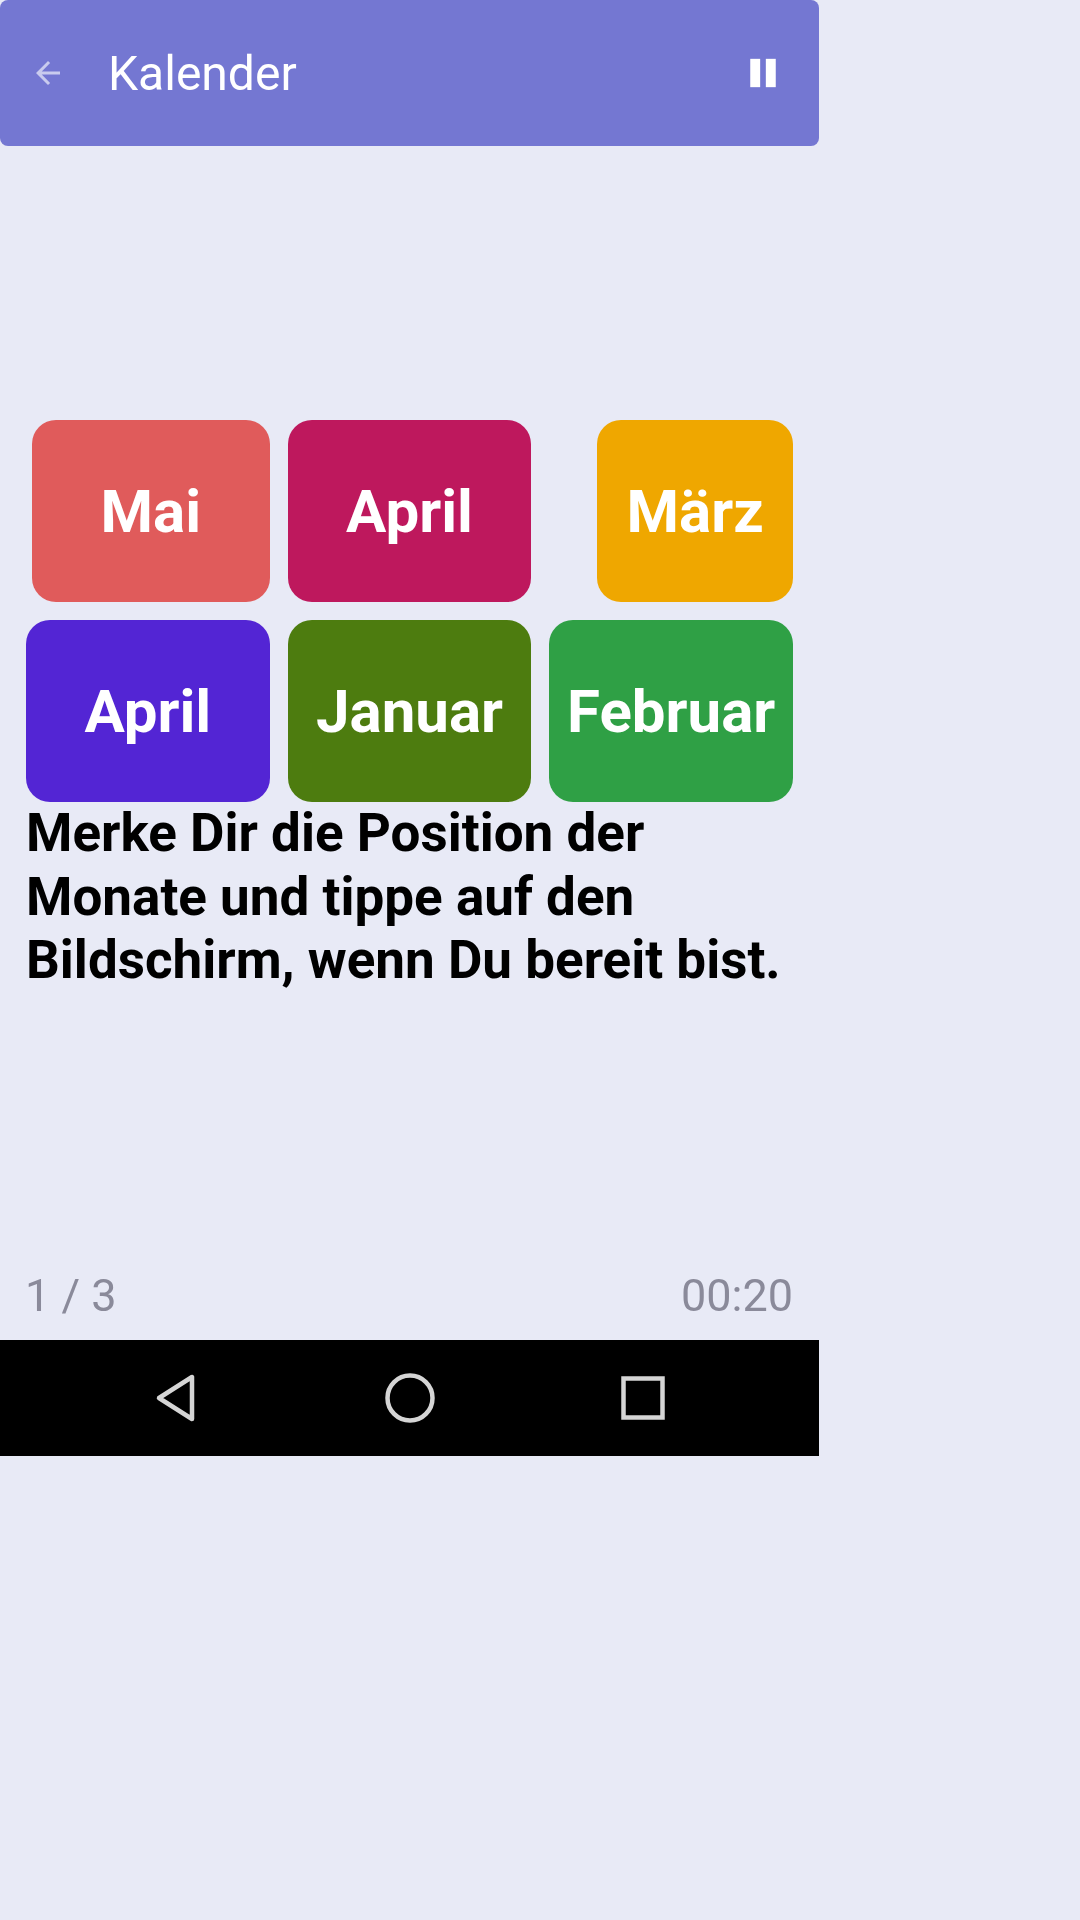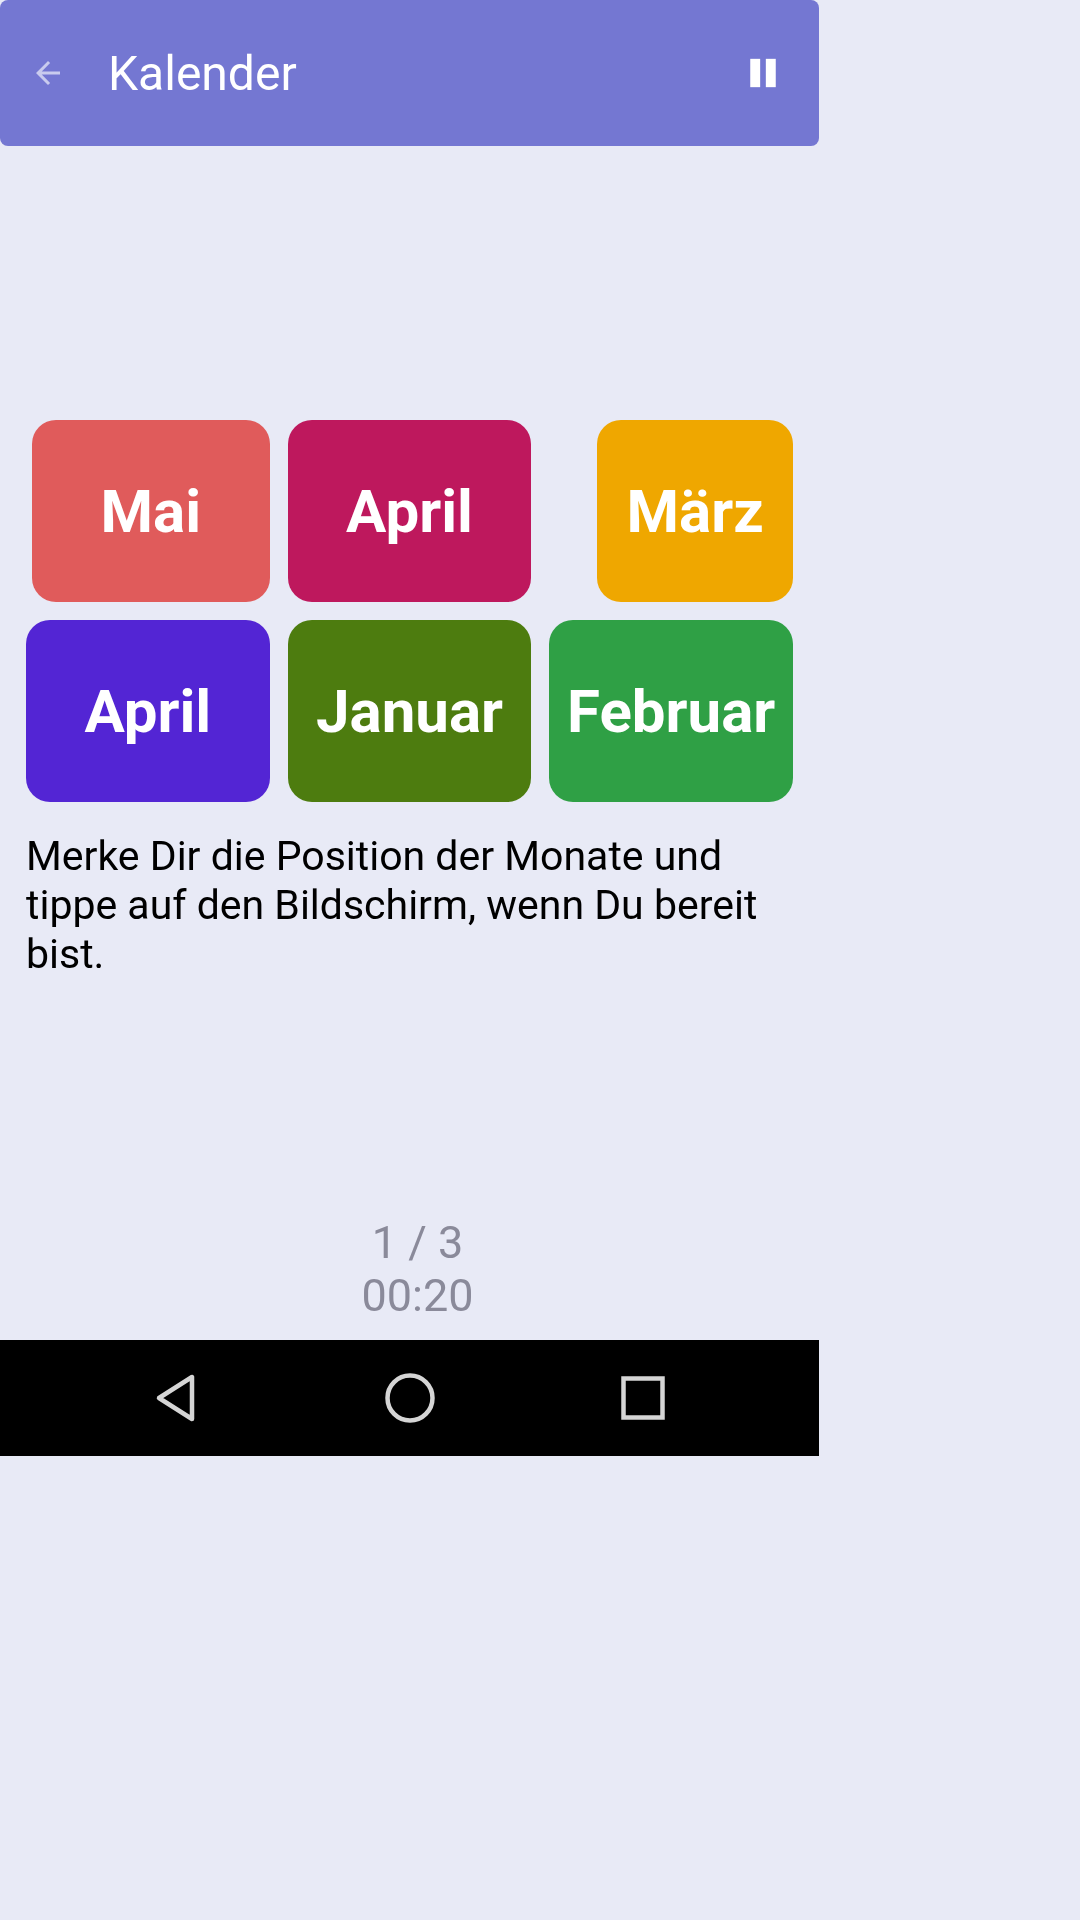--- a/index.html
+++ b/index.html
@@ -84,37 +84,35 @@
       cursor: pointer;
     }
     .tile-0 { background: #E05B5B; margin-left: 6px; }
     .tile-1 { background: #be185d; }
     .tile-2 { background: #EFA700; margin-left: 48px; }
     .tile-3 { background: #5325D4; }
     .tile-4 { background: #4d7c0f; }
     .tile-5 { background: #2FA045; }
     .instruction {
       color: #000000;
-      font-size: 41px;
+      font-size: 53px;
       line-height: 1.2;
-      margin-top: 30px;
-      font-weight: 400;
+      font-weight: 700;
     }
     .footer {
       position: absolute;
       bottom: 18px;
-      left: 42px;
+      left: 25px;
       right: 26px;
       display: flex;
       justify-content: space-between;
       align-items: center;
       color: #8A8A9A;
       font-size: 45px;
       font-weight: 400;
-      flex-direction: column;
     }
     .nav-bar {
       height: 116px;
       background: #000000;
       display: flex;
       align-items: center;
       justify-content: space-around;
       padding: 0 60px;
     }
     .nav-btn {

